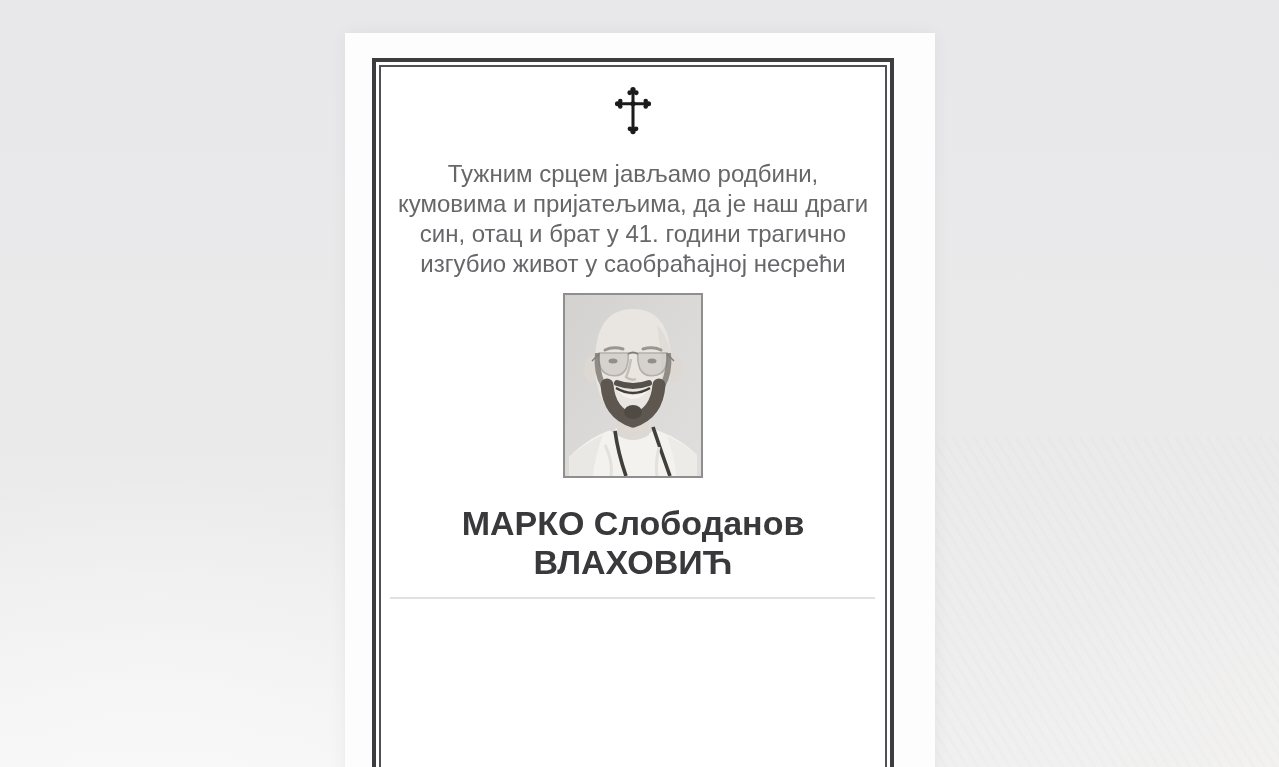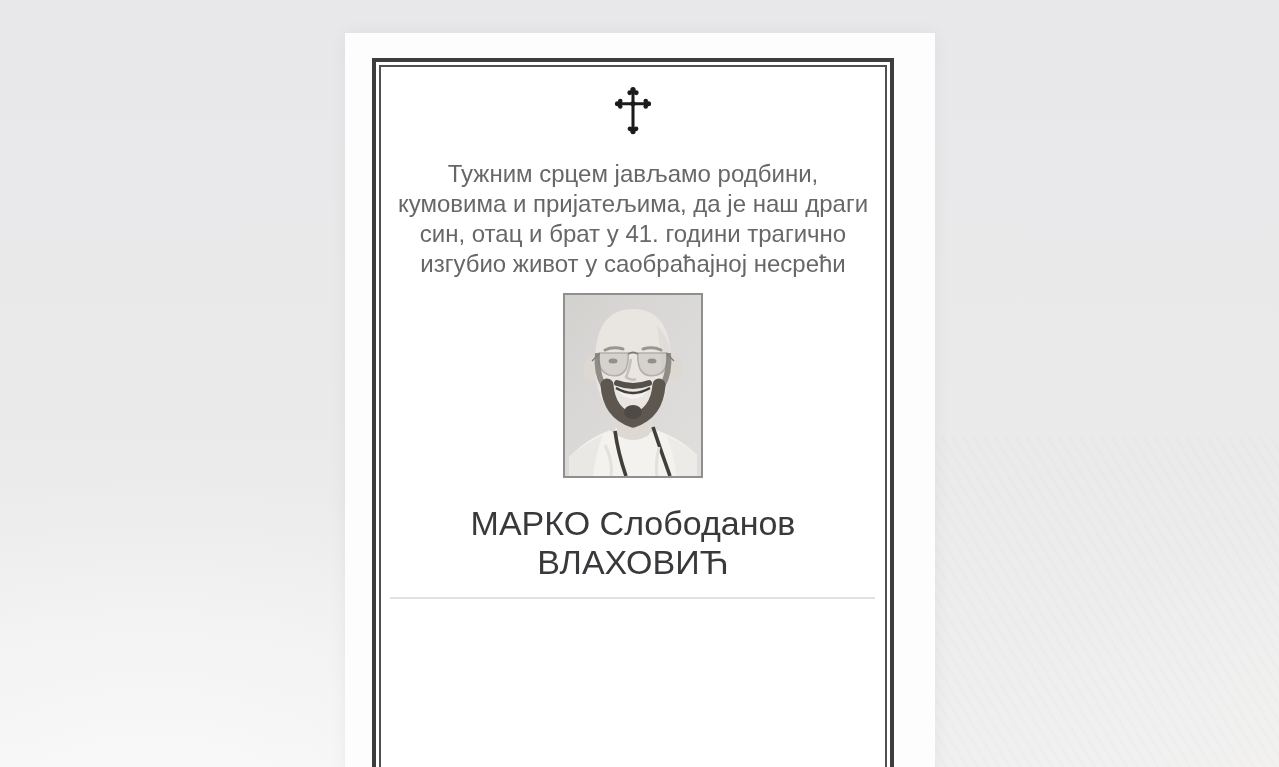--- a/index.html
+++ b/index.html
@@ -55,21 +55,21 @@
   .photo-frame{
     margin:14px auto 0 auto;
     width:136px;height:181px;
     border:2px solid #8f8f8f;
     line-height:0;
   }
   .photo-frame svg{width:136px;height:181px;}
   .deceased-name{
     margin:26px 10px 0 10px;
     text-align:center;
-    font-size:34px;line-height:39px;font-weight:400;
+    font-size:34px;line-height:39px;font-weight:700;
     color:#39393c;
     white-space:pre-wrap;
   }
   .details{
     margin:42px 24px 0 26px;
     text-align:left;
     font-size:24px;line-height:30px;
     color:#67676a;
     white-space:pre-wrap;
   }

